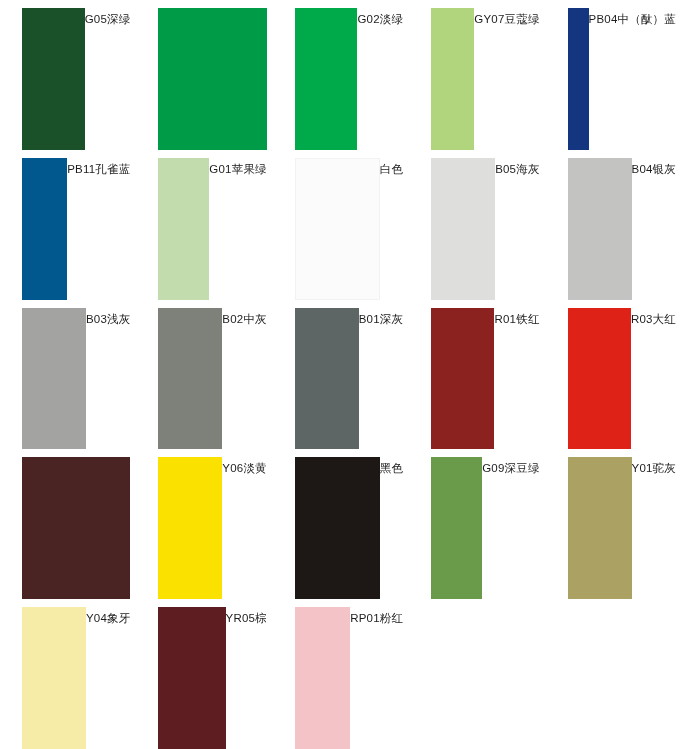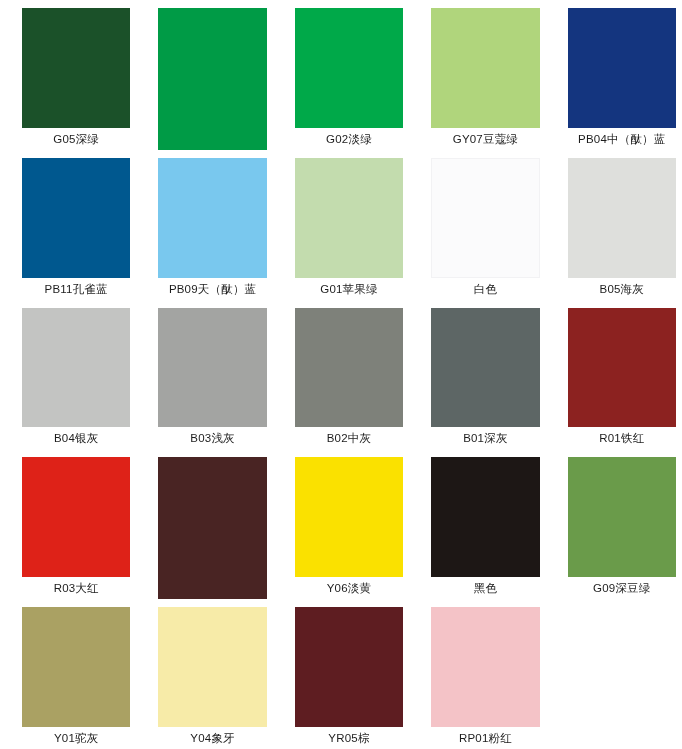--- a/index.html
+++ b/index.html
@@ -18,21 +18,21 @@
     display: grid;
     grid-template-columns: repeat(5, 1fr);
     grid-template-rows: repeat(5, 1fr);
     width: 682px;
     height: 749px;
     box-sizing: border-box;
     padding: 0;
   }
   .swatch-cell {
     display: flex;
-    flex-direction: column;
+    flex-direction: row;
     align-items: stretch;
     justify-content: flex-start;
     box-sizing: border-box;
     padding: 8px 6px 0 22px;
   }
   .swatch-chip {
     flex: 1 1 auto;
     width: 100%;
     min-height: 0;
     box-sizing: border-box;
@@ -71,24 +71,20 @@
       <div class="swatch-chip" title="GY07豆蔻绿" style="background-color: rgb(176, 213, 124);"></div>
       <div class="swatch-label">GY07豆蔻绿</div>
     </div>
     <div class="swatch-cell">
       <div class="swatch-chip" title="PB04中（酞）蓝" style="background-color: rgb(20, 53, 127);"></div>
       <div class="swatch-label">PB04中（酞）蓝</div>
     </div>
     <div class="swatch-cell">
       <div class="swatch-chip" title="PB11孔雀蓝" style="background-color: rgb(0, 88, 143);"></div>
       <div class="swatch-label">PB11孔雀蓝</div>
-    </div>
-    <div class="swatch-cell">
-      <div class="swatch-chip" title="PB09天（酞）蓝" style="background-color: rgb(121, 200, 238);"></div>
-      <div class="swatch-label">PB09天（酞）蓝</div>
     </div>
     <div class="swatch-cell">
       <div class="swatch-chip" title="G01苹果绿" style="background-color: rgb(195, 220, 174);"></div>
       <div class="swatch-label">G01苹果绿</div>
     </div>
     <div class="swatch-cell">
       <div class="swatch-chip bordered" title="白色" style="background-color: rgb(251, 251, 252);"></div>
       <div class="swatch-label">白色</div>
     </div>
     <div class="swatch-cell">

